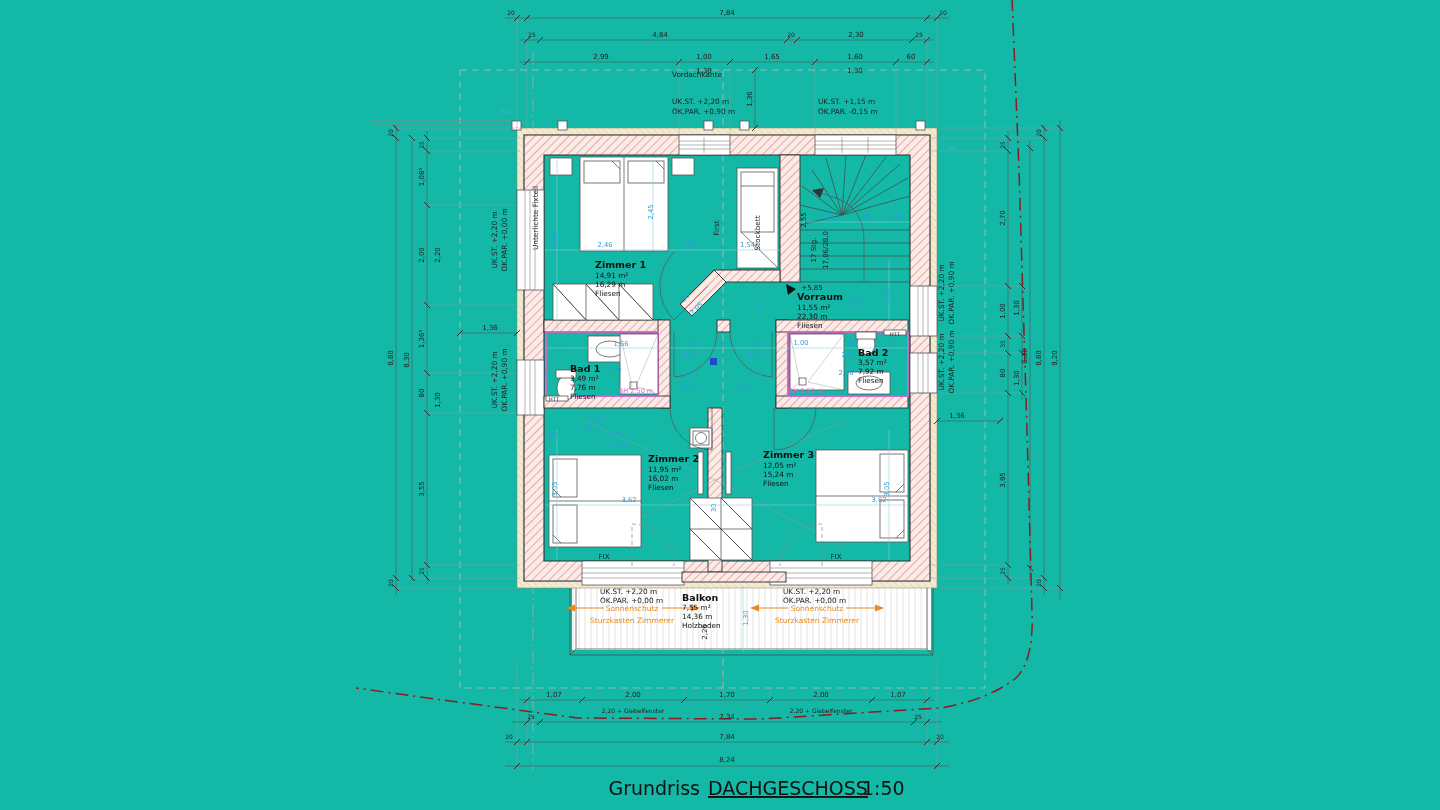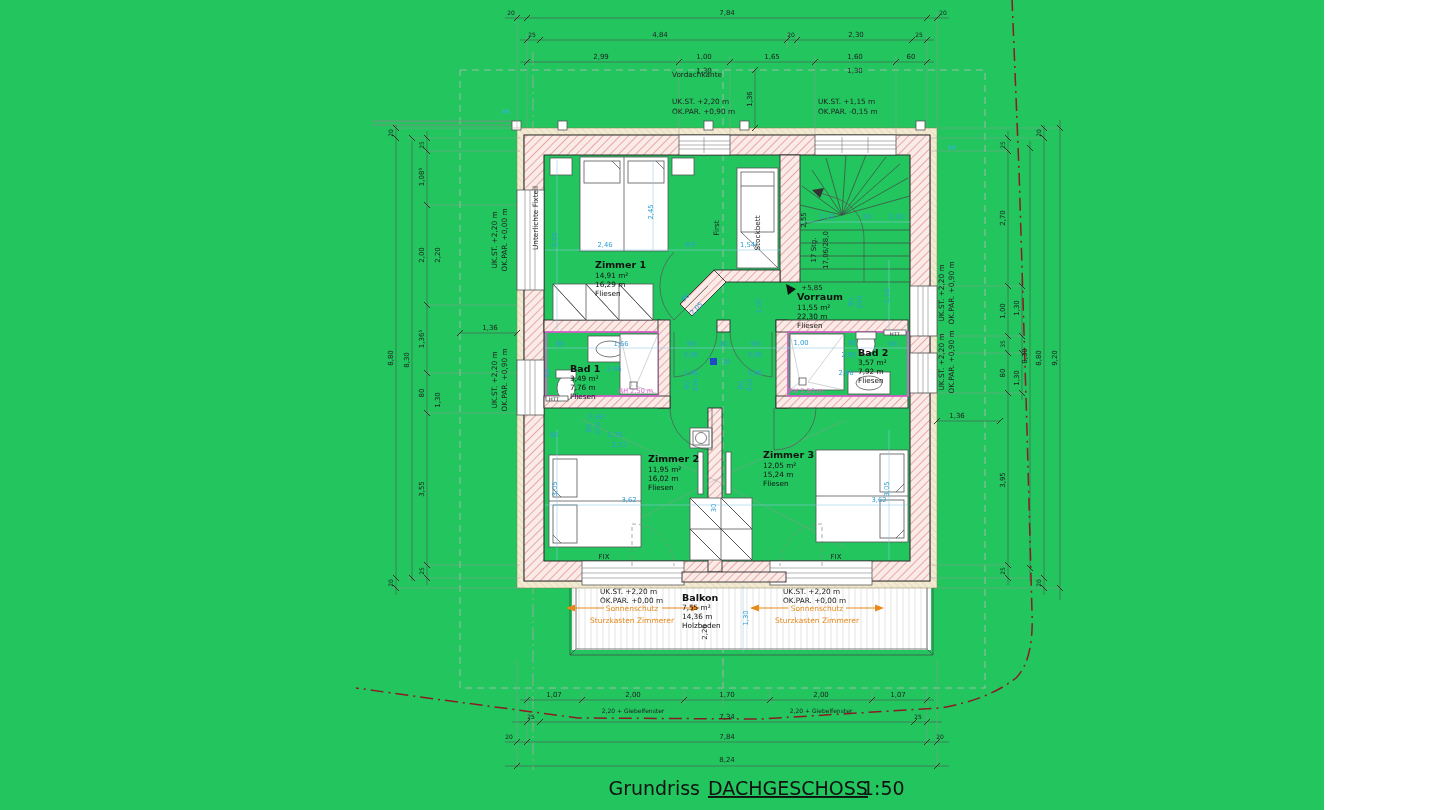--- a/index.html
+++ b/index.html
@@ -1,16 +1,16 @@
 <!DOCTYPE html>
 <html><head>
 <meta charset="utf-8">
 <style>
   html,body{margin:0;padding:0;background:#fff;}
-  .page{width:1324px;height:810px;position:relative;background:#22c55e;overflow:hidden;}
+  .page{width:1440px;height:810px;position:relative;background:#14b8a6;overflow:hidden;}
   svg text{font-family:"DejaVu Sans", sans-serif;}
   
   .d{font-size:7px;fill:#222;text-anchor:middle;}
   .d6{font-size:6px;fill:#222;text-anchor:middle;}
   .b{font-size:6.8px;fill:#2e9fd4;text-anchor:middle;}
   .rn{font-size:9.5px;font-weight:bold;fill:#111;}
   .ri{font-size:7.3px;fill:#111;}
   .lv{font-size:7.3px;fill:#222;}
   .lvm{font-size:7.3px;fill:#222;text-anchor:middle;}
   .org{font-size:7.5px;fill:#e8891a;text-anchor:middle;}

